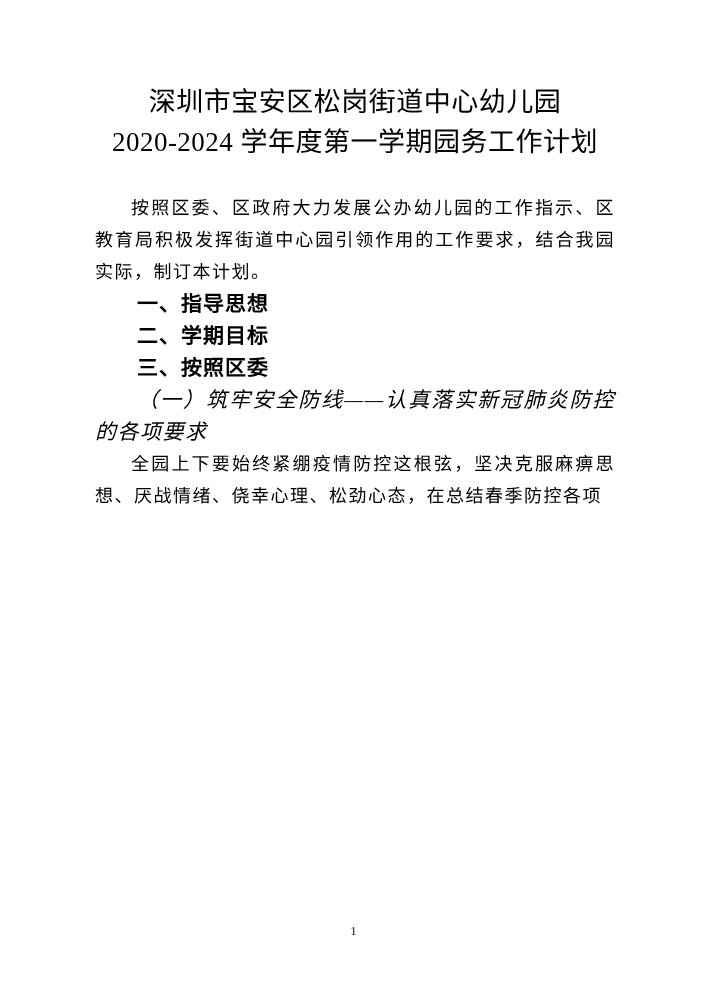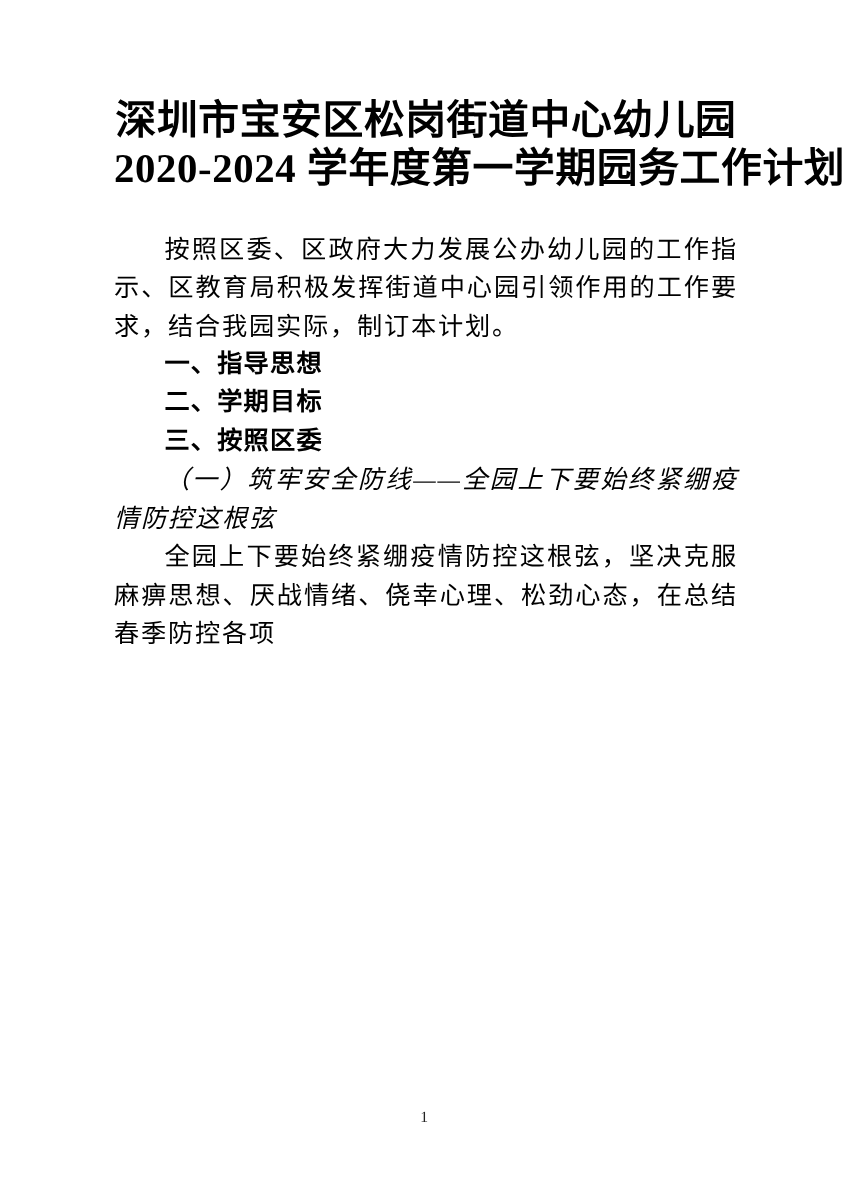--- a/index.html
+++ b/index.html
@@ -17,33 +17,33 @@
     font-family: "Liberation Serif", "DejaVu Serif", serif;
   }
   .content {
     position: absolute;
     left: 95px;
     top: 82px;
     width: 520px;
   }
   .doc-title {
     text-align: center;
-    font-weight: bold;
-    font-size: 34px;
+    font-weight: normal;
+    font-size: 27px;
     line-height: 40px;
     letter-spacing: 0.5px;
     margin: 0 0 30px 0;
     font-family: "Liberation Serif", "DejaVu Serif", serif;
   }
   .doc-title .t-line {
     display: block;
     white-space: nowrap;
   }
   .body {
-    font-size: 21px;
+    font-size: 18px;
     line-height: 32px;
     letter-spacing: 1.5px;
     text-align: justify;
     text-justify: inter-character;
     text-indent: 2em;
     margin: 0;
   }
   .heading {
     font-family: "Liberation Sans", "DejaVu Sans", sans-serif;
     font-weight: bold;
@@ -82,18 +82,18 @@
   <div class="content">
     <h1 class="doc-title">
       <span class="t-line">深圳市宝安区松岗街道中心幼儿园</span>
       <span class="t-line">2020-2024 学年度第一学期园务工作计划</span>
     </h1>
     <div>
         <p class="body">按照区委、区政府大力发展公办幼儿园的工作指示、区教育局积极发挥街道中心园引领作用的工作要求，结合我园实际，制订本计划。</p>
         <p class="heading">一、指导思想</p>
         <p class="heading">二、学期目标</p>
         <p class="heading">三、按照区委</p>
-        <p class="subheading">（一）筑牢安全防线——全园上下要始终紧绷疫情防控这根弦</p>
+        <p class="subheading">（一）筑牢安全防线——认真落实新冠肺炎防控的各项要求</p>
         <p class="body">全园上下要始终紧绷疫情防控这根弦，坚决克服麻痹思想、厌战情绪、侥幸心理、松劲心态，在总结春季防控各项</p>
       </div>
   </div>
   <div class="page-number">1</div>
 </div>
 
 </body></html>

